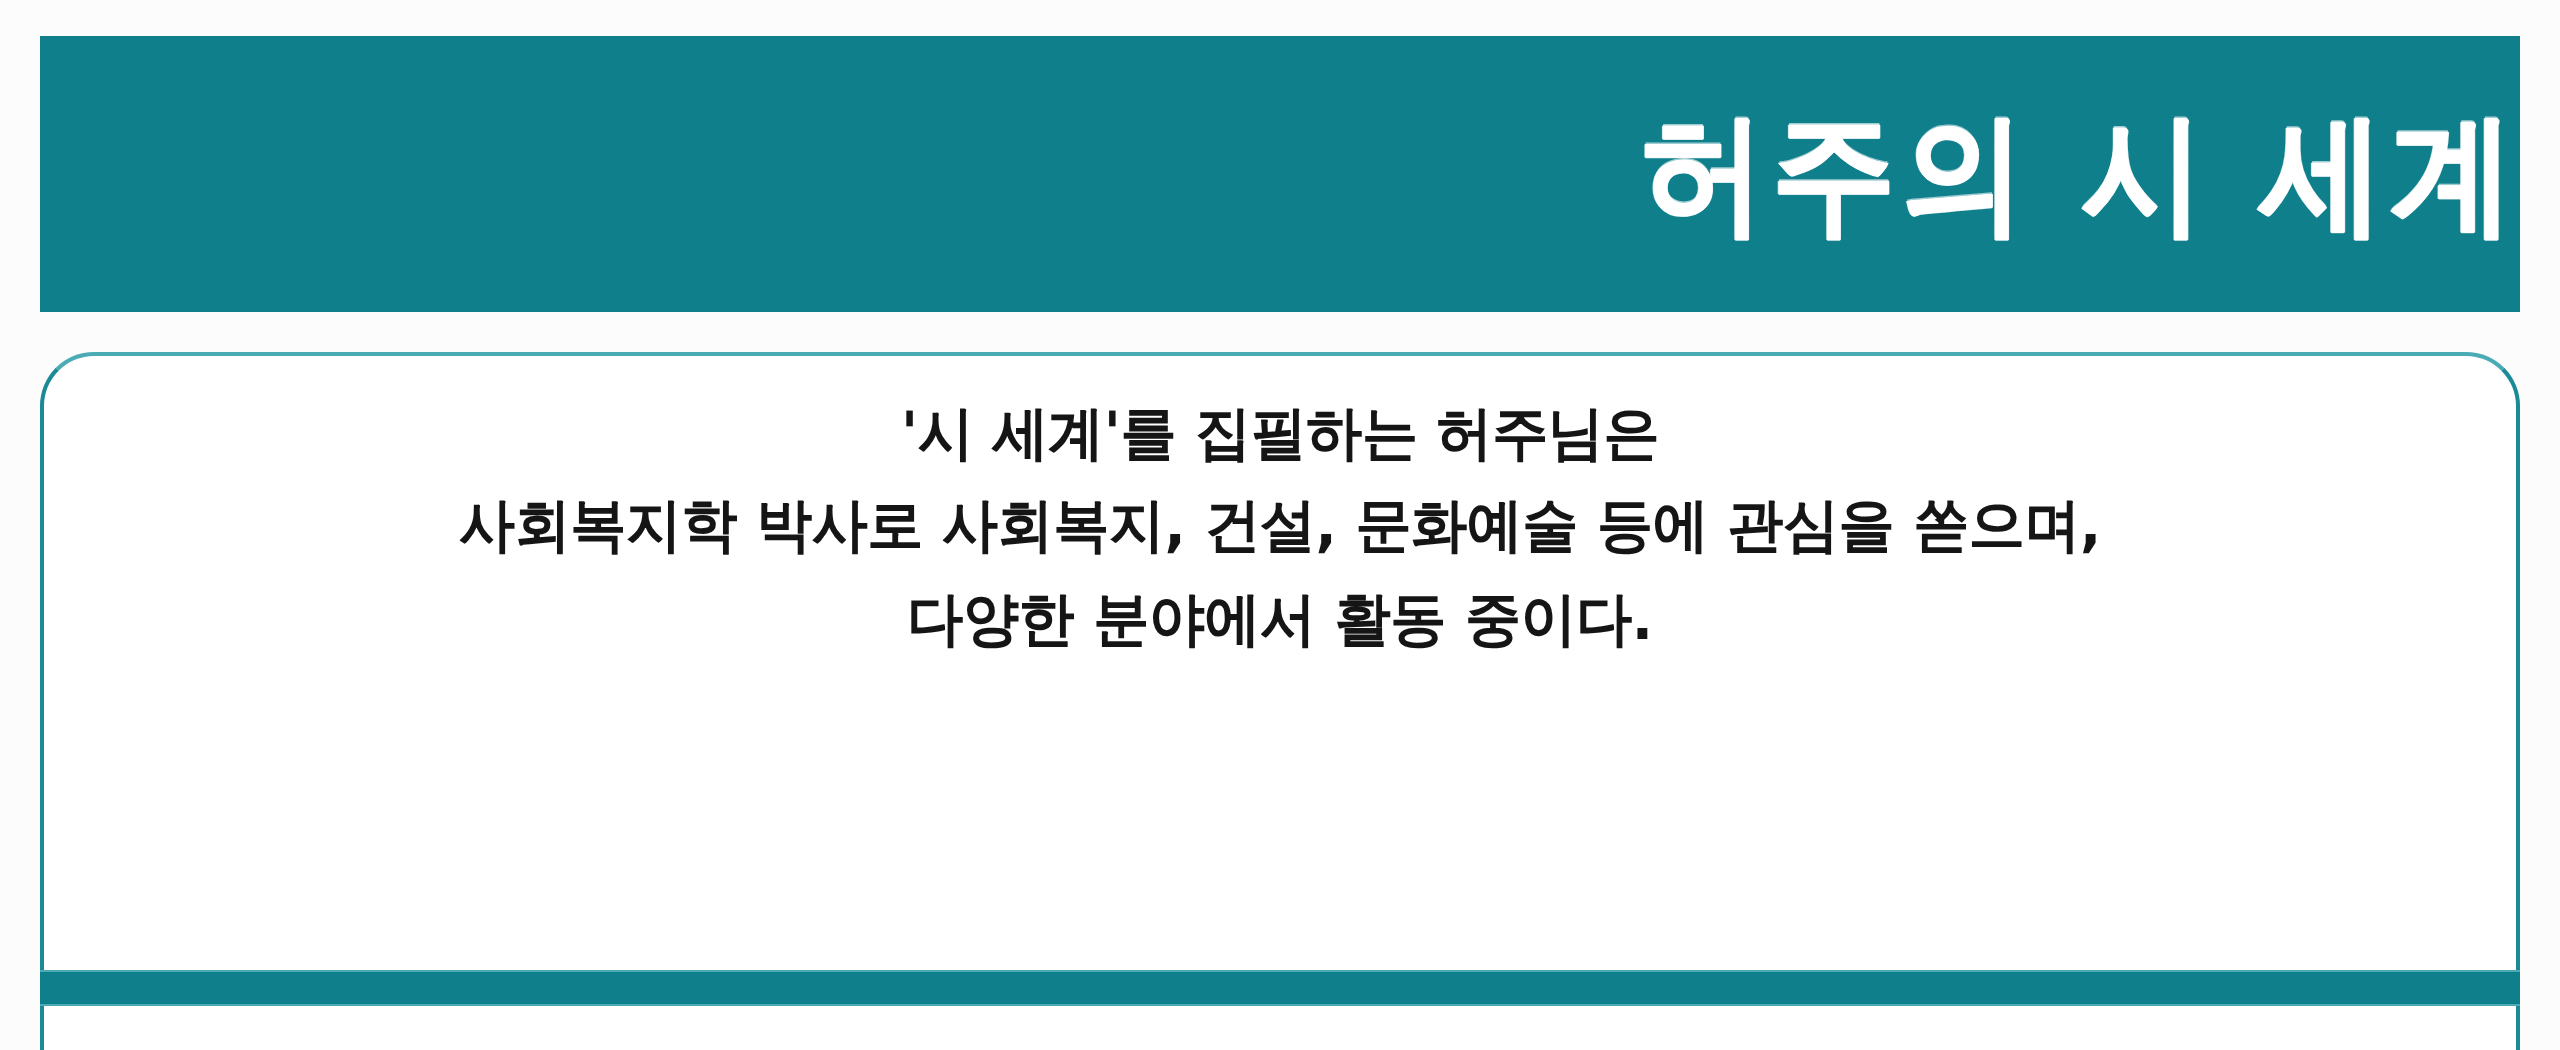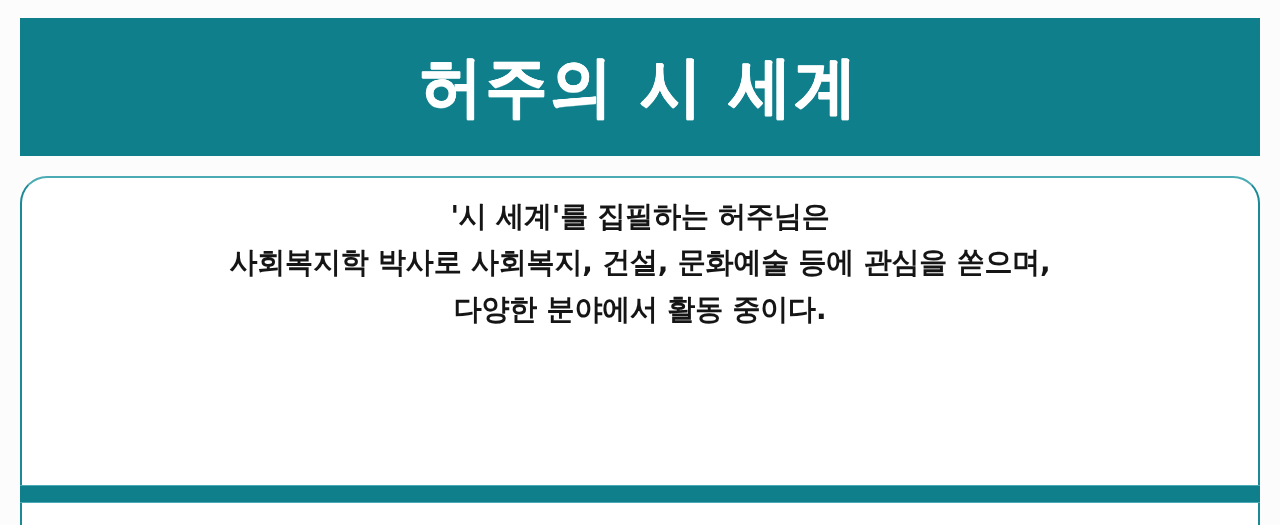--- a/index.html
+++ b/index.html
@@ -27,21 +27,21 @@
   
   .header-band {
     position: absolute;
     left: 0;
     top: 0;
     width: 1240px;
     height: 138px;
     background: #0e7f8b;
     display: flex;
     align-items: center;
-    justify-content: center;
+    justify-content: flex-end;
     box-sizing: border-box;
   }
 
   .header-title {
     color: #ffffff;
     font-size: 62px;
     line-height: 1;
     font-weight: 700;
     letter-spacing: 3px;
     text-align: center;

